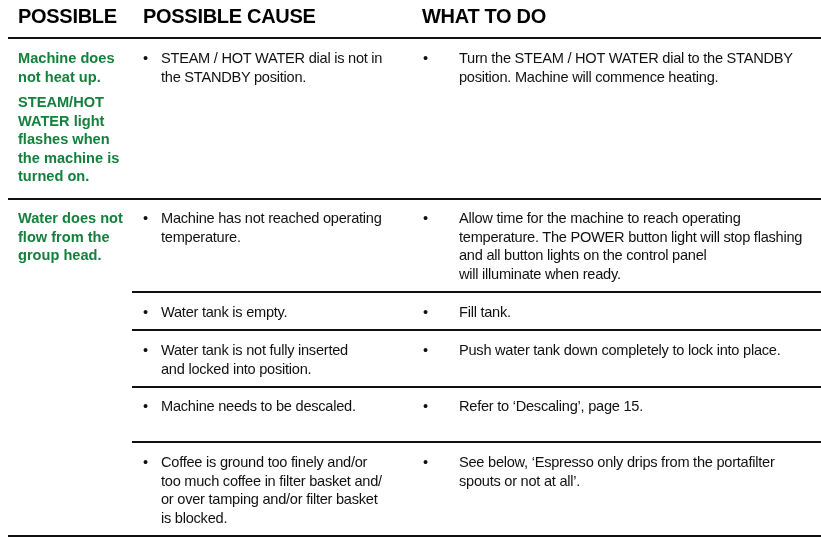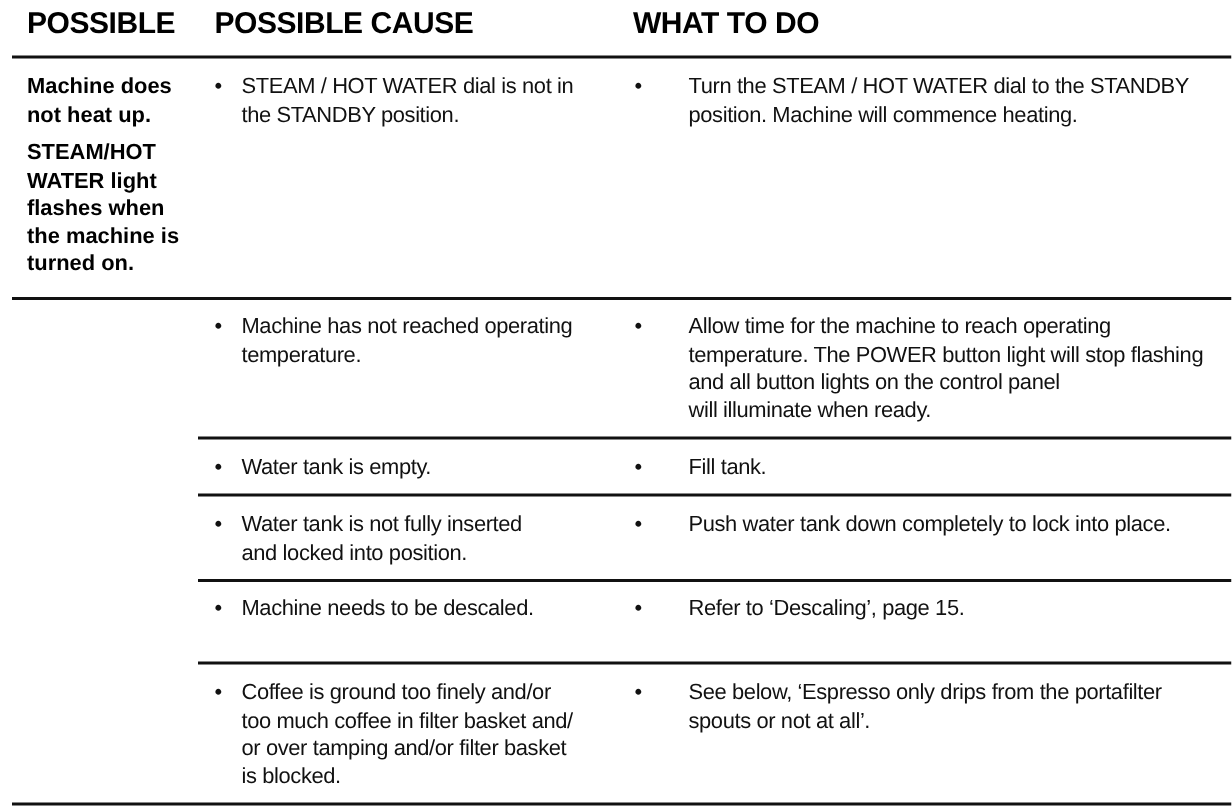--- a/index.html
+++ b/index.html
@@ -2,21 +2,21 @@
 <html><head>
 <meta charset="utf-8">
 <style>
   html, body { margin: 0; padding: 0; background: #ffffff; }
   body { width: 821px; height: 539px; position: relative; overflow: hidden;
          font-family: "Liberation Sans", sans-serif; color: #111; }
   .hdr { position: absolute; top: 5px; font-weight: bold; font-size: 20px;
          letter-spacing: -0.3px; color: #000; }
   .hline { position: absolute; height: 2px; background: #111; right: 0; }
   .prob { position: absolute; left: 18px; width: 115px; font-weight: bold;
-          font-size: 14.6px; line-height: 18.5px; color: #000000; }
+          font-size: 14.6px; line-height: 18.5px; color: #15803d; }
   .prob p { margin: 0 0 7px 0; }
   .cell { position: absolute; font-size: 14.6px; line-height: 18.5px;
           letter-spacing: -0.25px; color: #111; }
   .cell .bullet { position: absolute; left: 0; top: 0; }
   .cell .txt { display: block; white-space: pre-line; }
   .cause { left: 143px; width: 270px; }
   .cause .txt { margin-left: 18px; }
   .todo { left: 423px; width: 390px; }
   .todo .txt { margin-left: 36px; }
 </style>
@@ -40,20 +40,21 @@
 </div>
 <div class="cell todo" style="top:49px;">
   <span class="bullet">•</span>
   <span class="txt">Turn the STEAM / HOT WATER dial to the STANDBY
 position. Machine will commence heating.</span>
 </div>
 
 <div class="hline" style="top:198px; left:8px;"></div>
 
 <div class="prob" style="top:209px;">
+  <p>Water does not flow from the group head.</p>
 </div>
 
 <div class="cell cause" style="top:209px;">
   <span class="bullet">•</span>
   <span class="txt">Machine has not reached operating
 temperature.</span>
 </div>
 <div class="cell todo" style="top:209px;">
   <span class="bullet">•</span>
   <span class="txt">Allow time for the machine to reach operating

